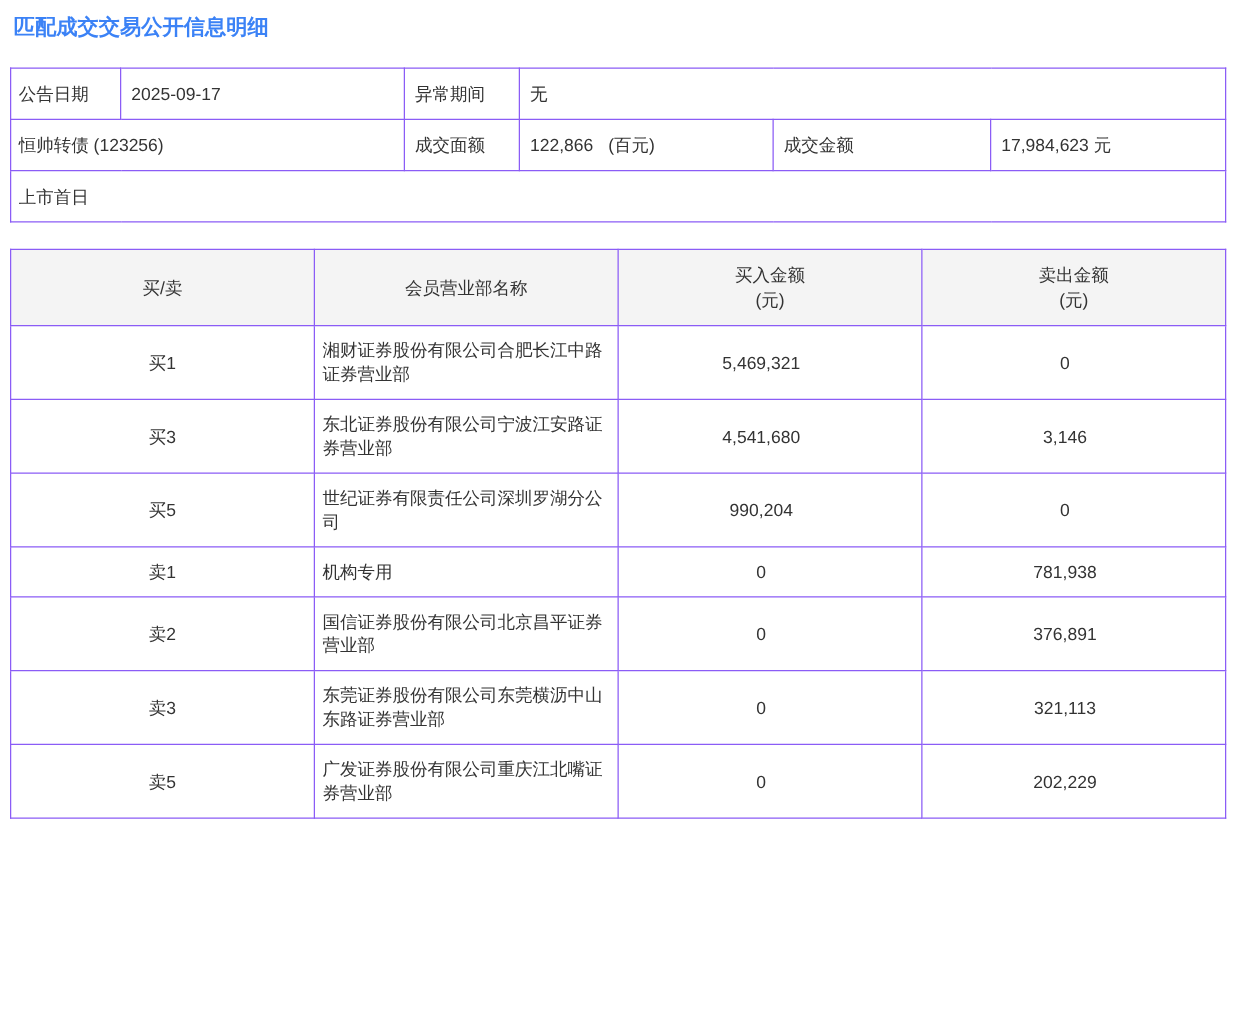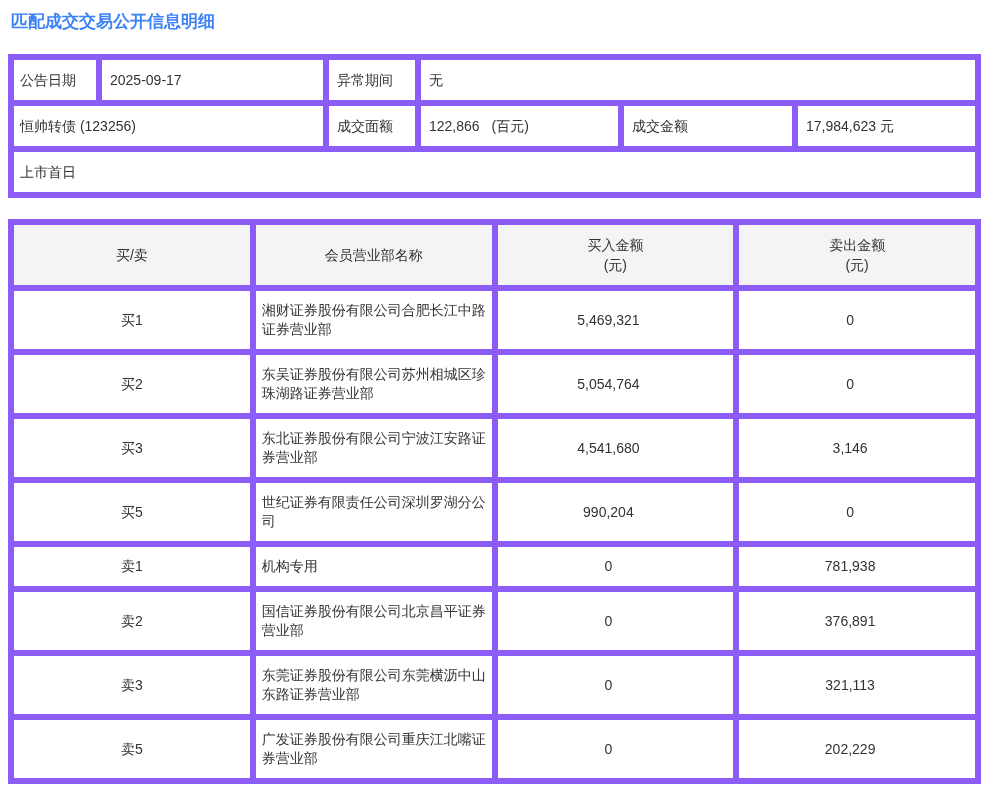--- a/index.html
+++ b/index.html
@@ -13,21 +13,21 @@
 
   .title {
     margin: 0 0 22px 3px;
     font-size: 17px;
     font-weight: 600;
     color: #3b82f6;
     line-height: 20px;
   }
 
   table { border-collapse: collapse; table-layout: fixed; width: 100%; }
-  td, th { border: 6px solid #8b5cf6; }
+  td, th { border: 1px solid #8b5cf6; }
 
   
   .info { font-size: 14px; }
   .info td {
     padding: 10px 8px;
     line-height: 20px;
     white-space: nowrap;
     overflow: hidden;
     color: #333333;
   }
@@ -112,26 +112,20 @@
       </tr>
     </thead>
     <tbody>
       <tr>
         <td class="side">买1</td>
         <td class="branch">湘财证券股份有限公司合肥长江中路证券营业部</td>
         <td class="num">5,469,321</td>
         <td class="num">0</td>
       </tr>
       <tr>
-        <td class="side">买2</td>
-        <td class="branch">东吴证券股份有限公司苏州相城区珍珠湖路证券营业部</td>
-        <td class="num">5,054,764</td>
-        <td class="num">0</td>
-      </tr>
-      <tr>
         <td class="side">买3</td>
         <td class="branch">东北证券股份有限公司宁波江安路证券营业部</td>
         <td class="num">4,541,680</td>
         <td class="num">3,146</td>
       </tr>
       <tr>
         <td class="side">买5</td>
         <td class="branch">世纪证券有限责任公司深圳罗湖分公司</td>
         <td class="num">990,204</td>
         <td class="num">0</td>

